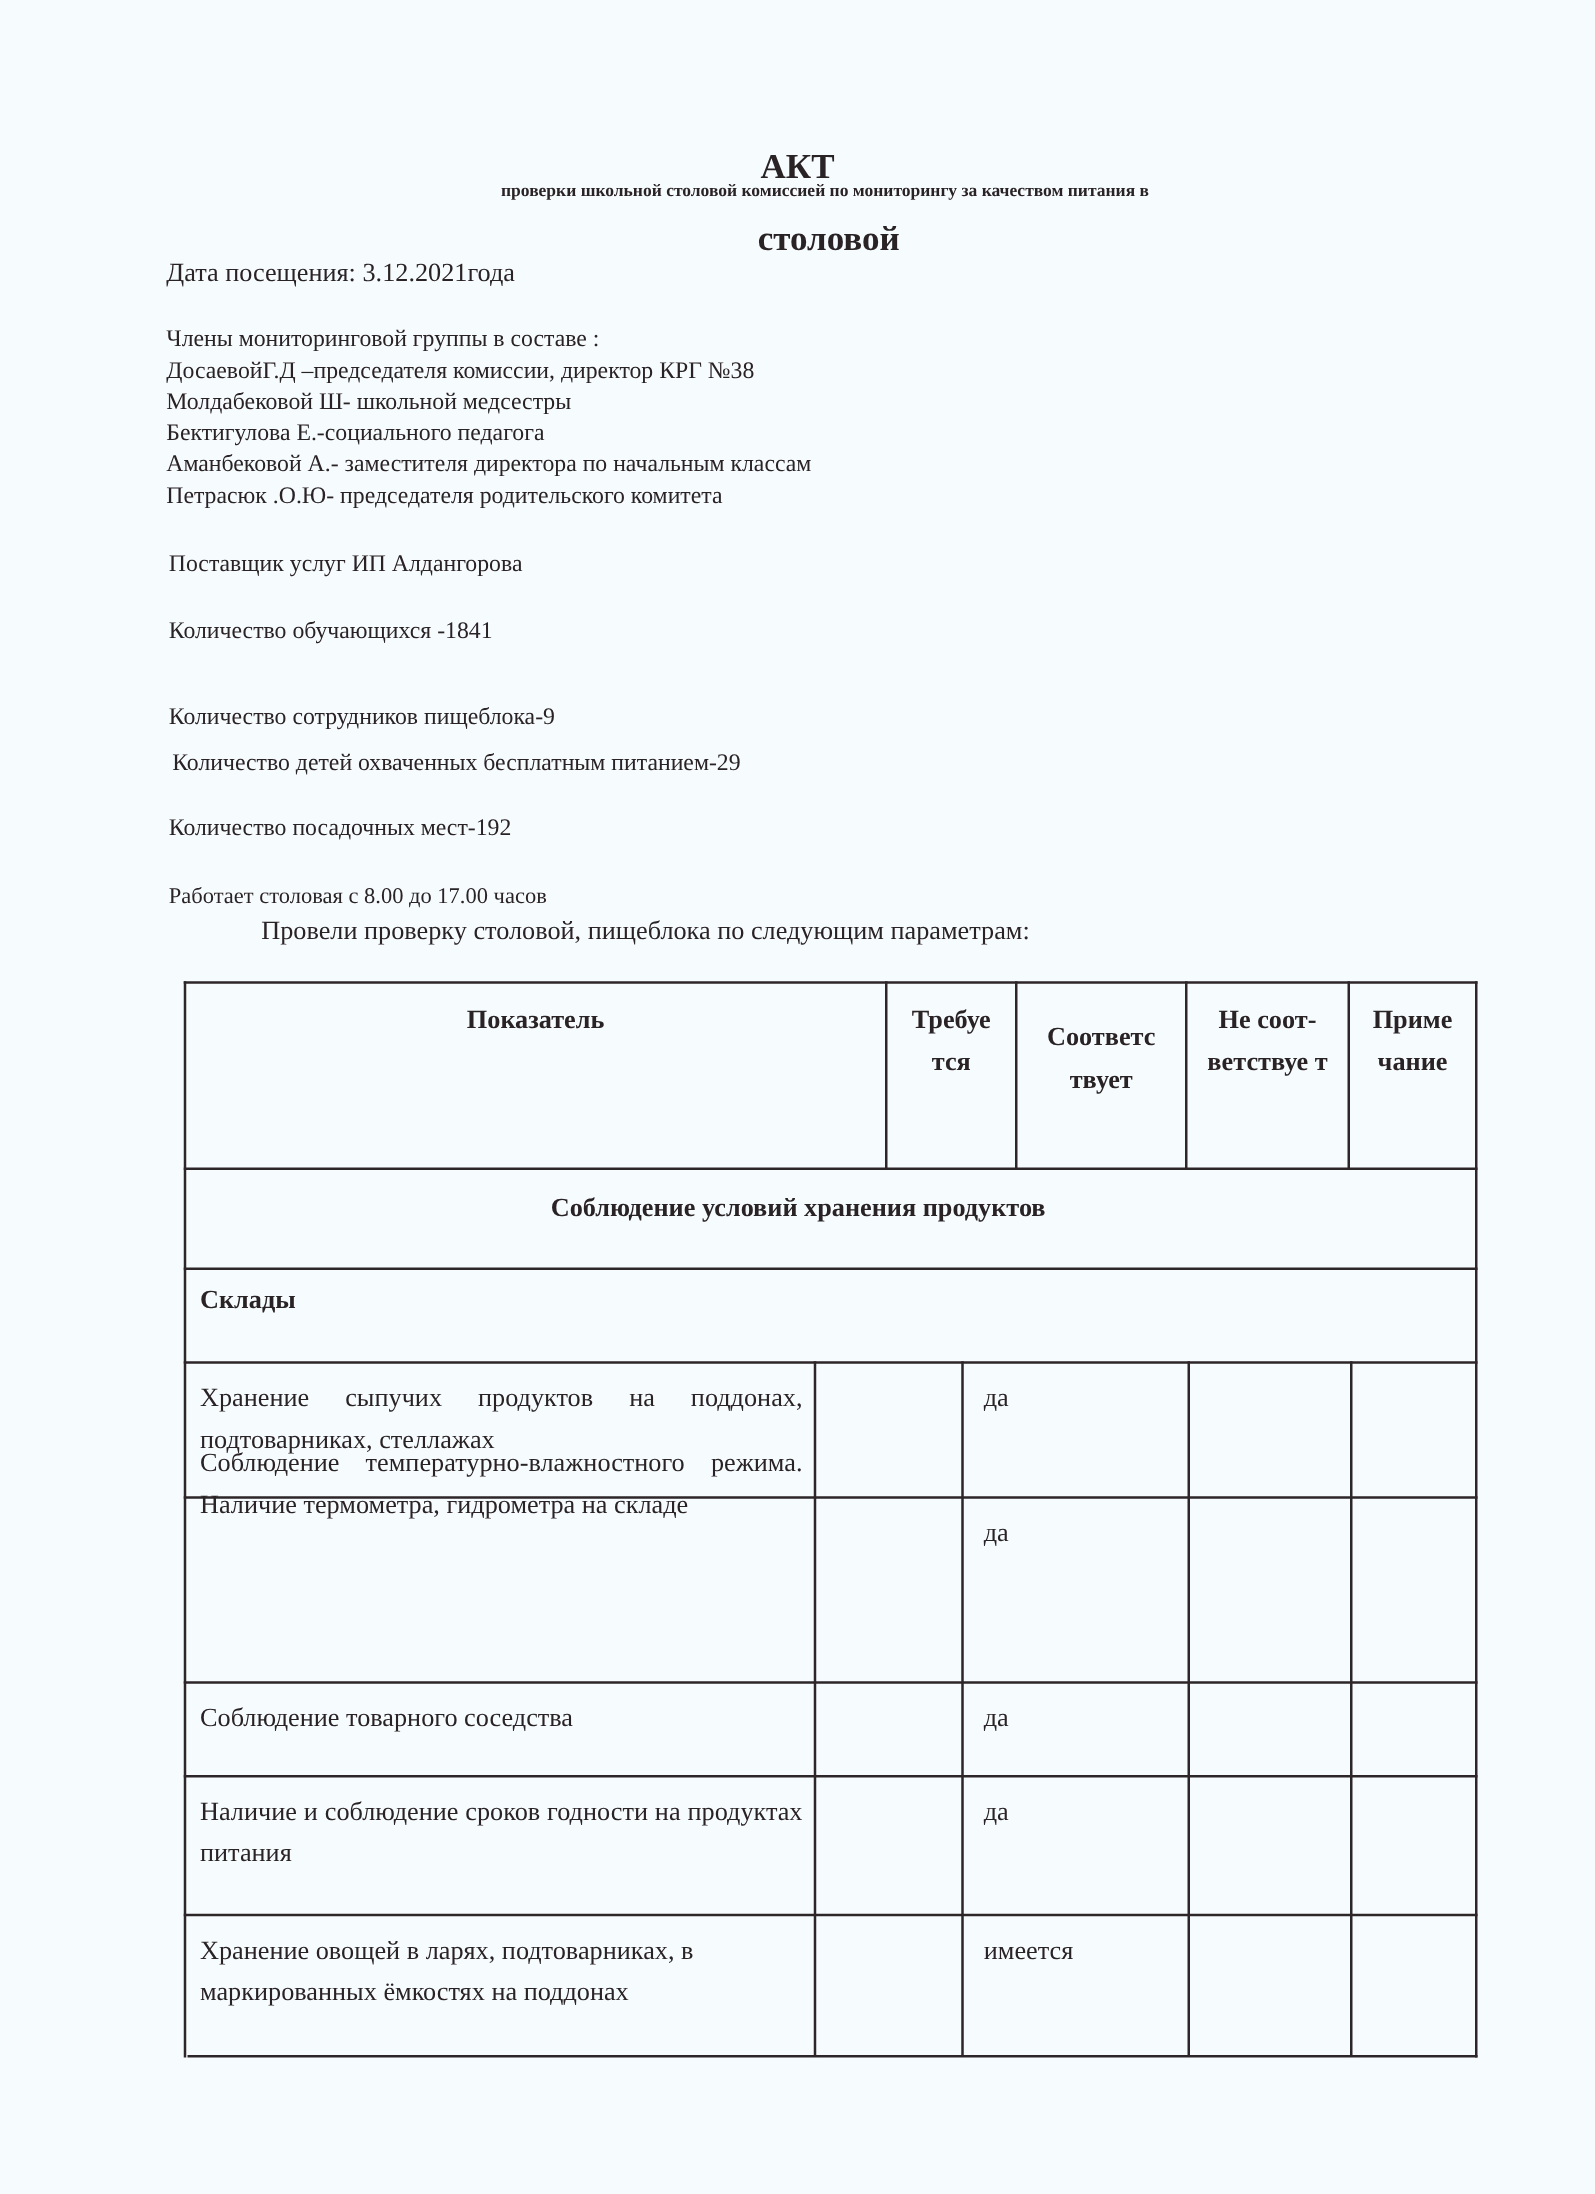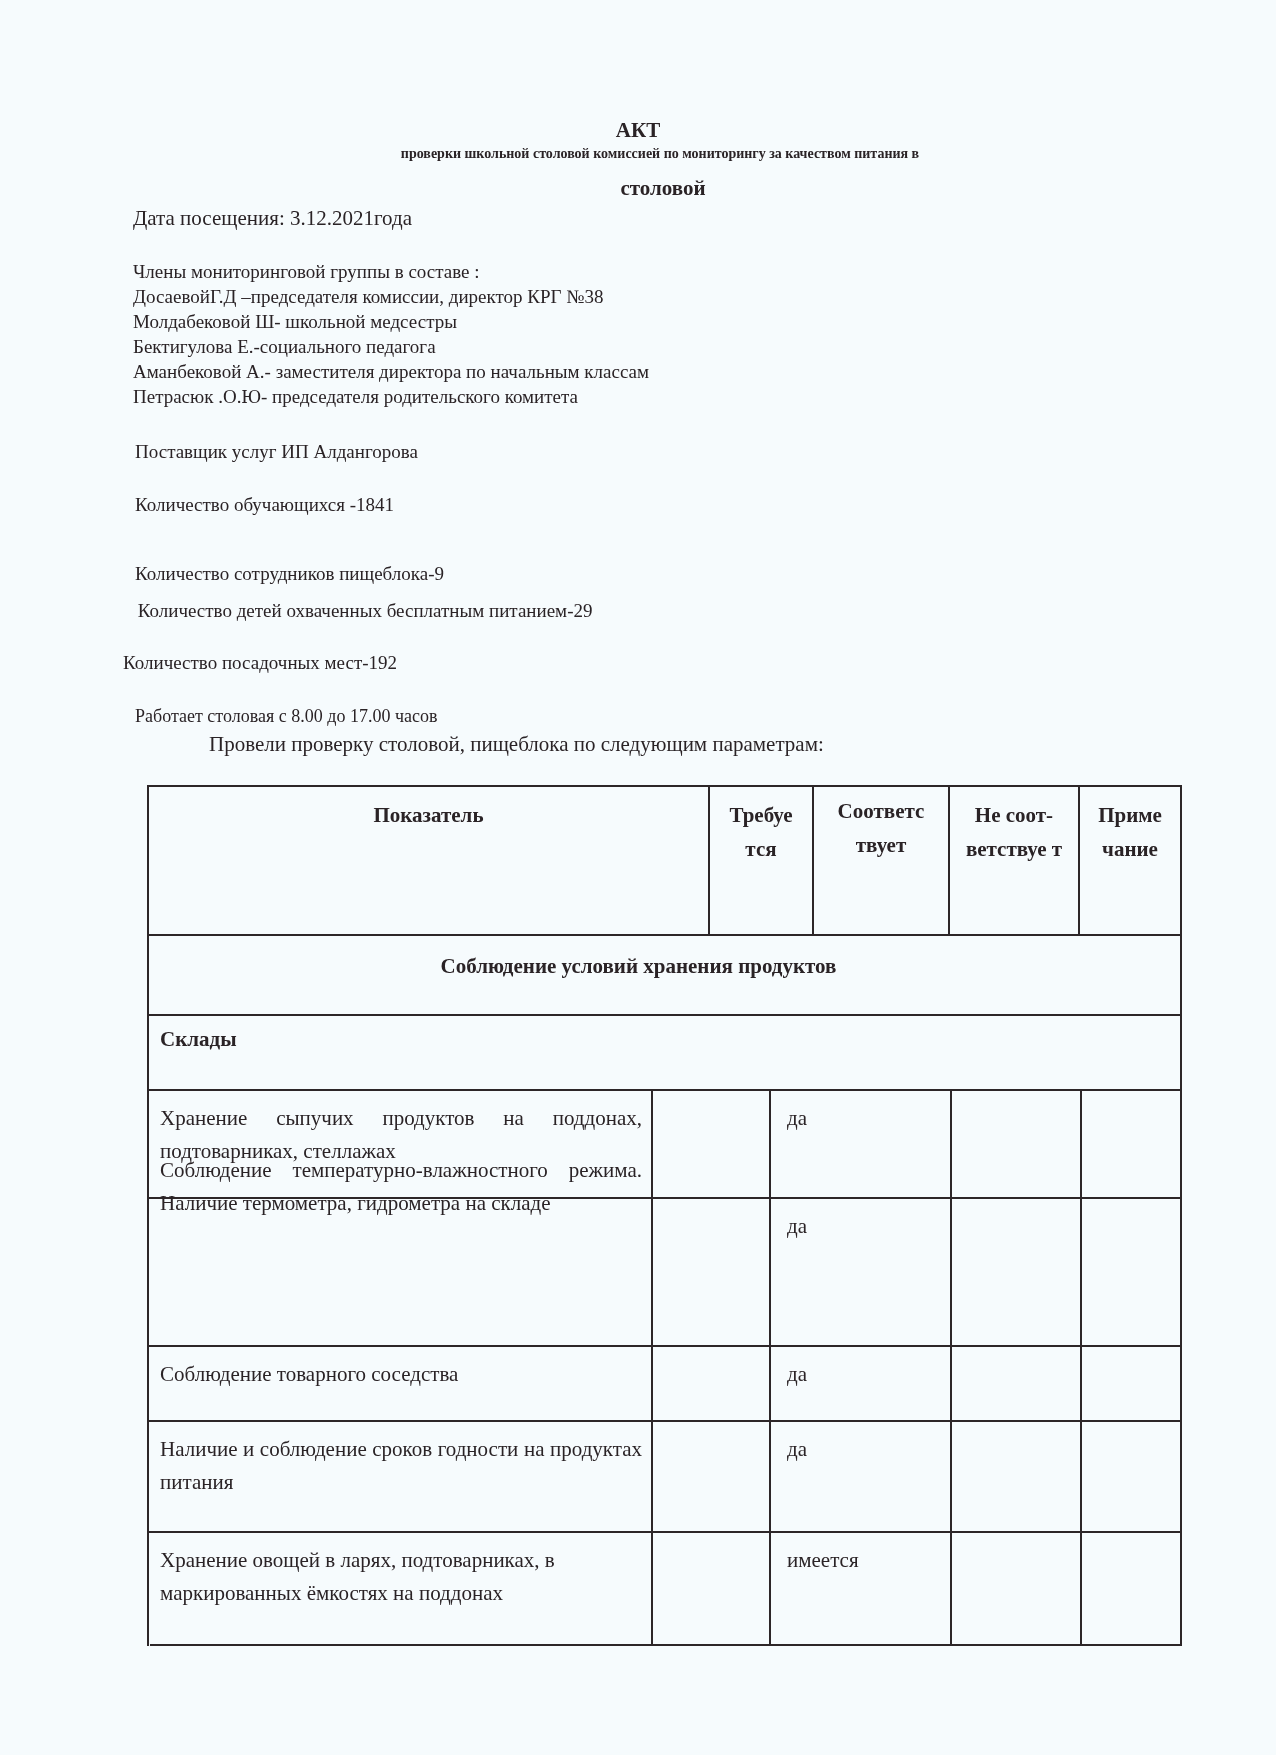--- a/index.html
+++ b/index.html
@@ -5,21 +5,21 @@
   html, body { margin: 0; padding: 0; }
   body {
     width: 1276px; height: 1755px;
     background: #f6fbfd;
     position: relative;
     overflow: hidden;
     font-family: "Liberation Serif", "DejaVu Serif", serif;
     color: #2a2326;
   }
   .abs { position: absolute; white-space: nowrap; }
-  .title { font-weight: bold; font-size: 21px; text-align: center; }
+  .title { font-weight: bold; font-size: 28px; text-align: center; }
   .txt { font-size: 21px; }
   .txt-sm { font-size: 19px; }
   .hline, .vline { position: absolute; background: #2d2628; }
   .hline { height: 2px; }
   .vline { width: 2px; }
   .cell-text { position: absolute; font-size: 21px; line-height: 33px; white-space: normal; }
   .hdr { font-weight: bold; text-align: center; font-size: 21px; line-height: 34px; position: absolute; }
   .justify { text-align: justify; text-align-last: left; }
 </style>
 </head>
@@ -34,21 +34,21 @@
 <div class="abs txt-sm" style="left:133px; top:286px;">ДосаевойГ.Д –председателя комиссии, директор КРГ №38</div>
 <div class="abs txt-sm" style="left:133px; top:311px;">Молдабековой Ш- школьной медсестры</div>
 <div class="abs txt-sm" style="left:133px; top:336px;">Бектигулова Е.-социального педагога</div>
 <div class="abs txt-sm" style="left:133px; top:361px;">Аманбековой А.- заместителя директора по начальным классам</div>
 <div class="abs txt-sm" style="left:133px; top:386px;">Петрасюк .О.Ю- председателя родительского комитета</div>
 
 <div class="abs txt-sm" style="left:135px; top:441px;">Поставщик услуг ИП Алдангорова</div>
 <div class="abs txt-sm" style="left:135px; top:494px;">Количество обучающихся -1841</div>
 <div class="abs txt-sm" style="left:135px; top:547px;margin-top:16px;">Количество сотрудников пищеблока-9</div>
 <div class="abs txt-sm" style="left:133px; top:600px; white-space:pre;"> Количество детей охваченных бесплатным питанием-29</div>
-<div class="abs txt-sm" style="left:123px; top:652px;">Количество посадочных мест-192</div>
+<div class="abs txt-sm" style="left:135px; top:652px;">Количество посадочных мест-192</div>
 <div class="abs" style="left:135px; top:706px; font-size:18px;">Работает столовая с 8.00 до 17.00 часов</div>
 <div class="abs txt" style="left:209px; top:732px;">Провели проверку столовой, пищеблока по следующим параметрам:</div>
 
 <div>
 
   <div class="hline" style="left:147px; width:1035px; top:785px;"></div>
   <div class="hline" style="left:147px; width:1035px; top:934px;"></div>
   <div class="hline" style="left:147px; width:1035px; top:1014px;"></div>
   <div class="hline" style="left:147px; width:1035px; top:1089px;"></div>
   <div class="hline" style="left:147px; width:1035px; top:1197px;"></div>
@@ -65,21 +65,21 @@
   <div class="vline" style="left:948px; top:785px; height:150px;"></div>
   <div class="vline" style="left:1078px; top:785px; height:150px;"></div>
 
   <div class="vline" style="left:651px; top:1089px; height:556px;"></div>
   <div class="vline" style="left:769px; top:1089px; height:556px;"></div>
   <div class="vline" style="left:950px; top:1089px; height:556px;"></div>
   <div class="vline" style="left:1080px; top:1089px; height:556px;"></div>
 
   <div class="hdr" style="left:149px; width:559px; top:798px;">Показатель</div>
   <div class="hdr" style="left:712px; width:98px; top:798px;">Требуе тся</div>
-  <div class="hdr" style="left:816px; width:130px; top:794px;">Соответс твует</div>
+  <div class="hdr" style="left:816px; width:130px; top:812px;">Соответс твует</div>
   <div class="hdr" style="left:952px; width:124px; top:798px;">Не соот- ветствуе т</div>
   <div class="hdr" style="left:1082px; width:96px; top:798px;">Приме чание</div>
 
   <div class="hdr" style="left:149px; width:979px; top:949px;">Соблюдение условий хранения продуктов</div>
 
   <div class="abs" style="left:160px; top:1027px; font-size:21px; font-weight:bold;">Склады</div>
 
   <div class="cell-text justify" style="left:160px; width:482px; top:1102px;">Хранение сыпучих продуктов на поддонах, подтоварниках, стеллажах</div>
   <div class="cell-text" style="left:787px; top:1102px;">да</div>
 

